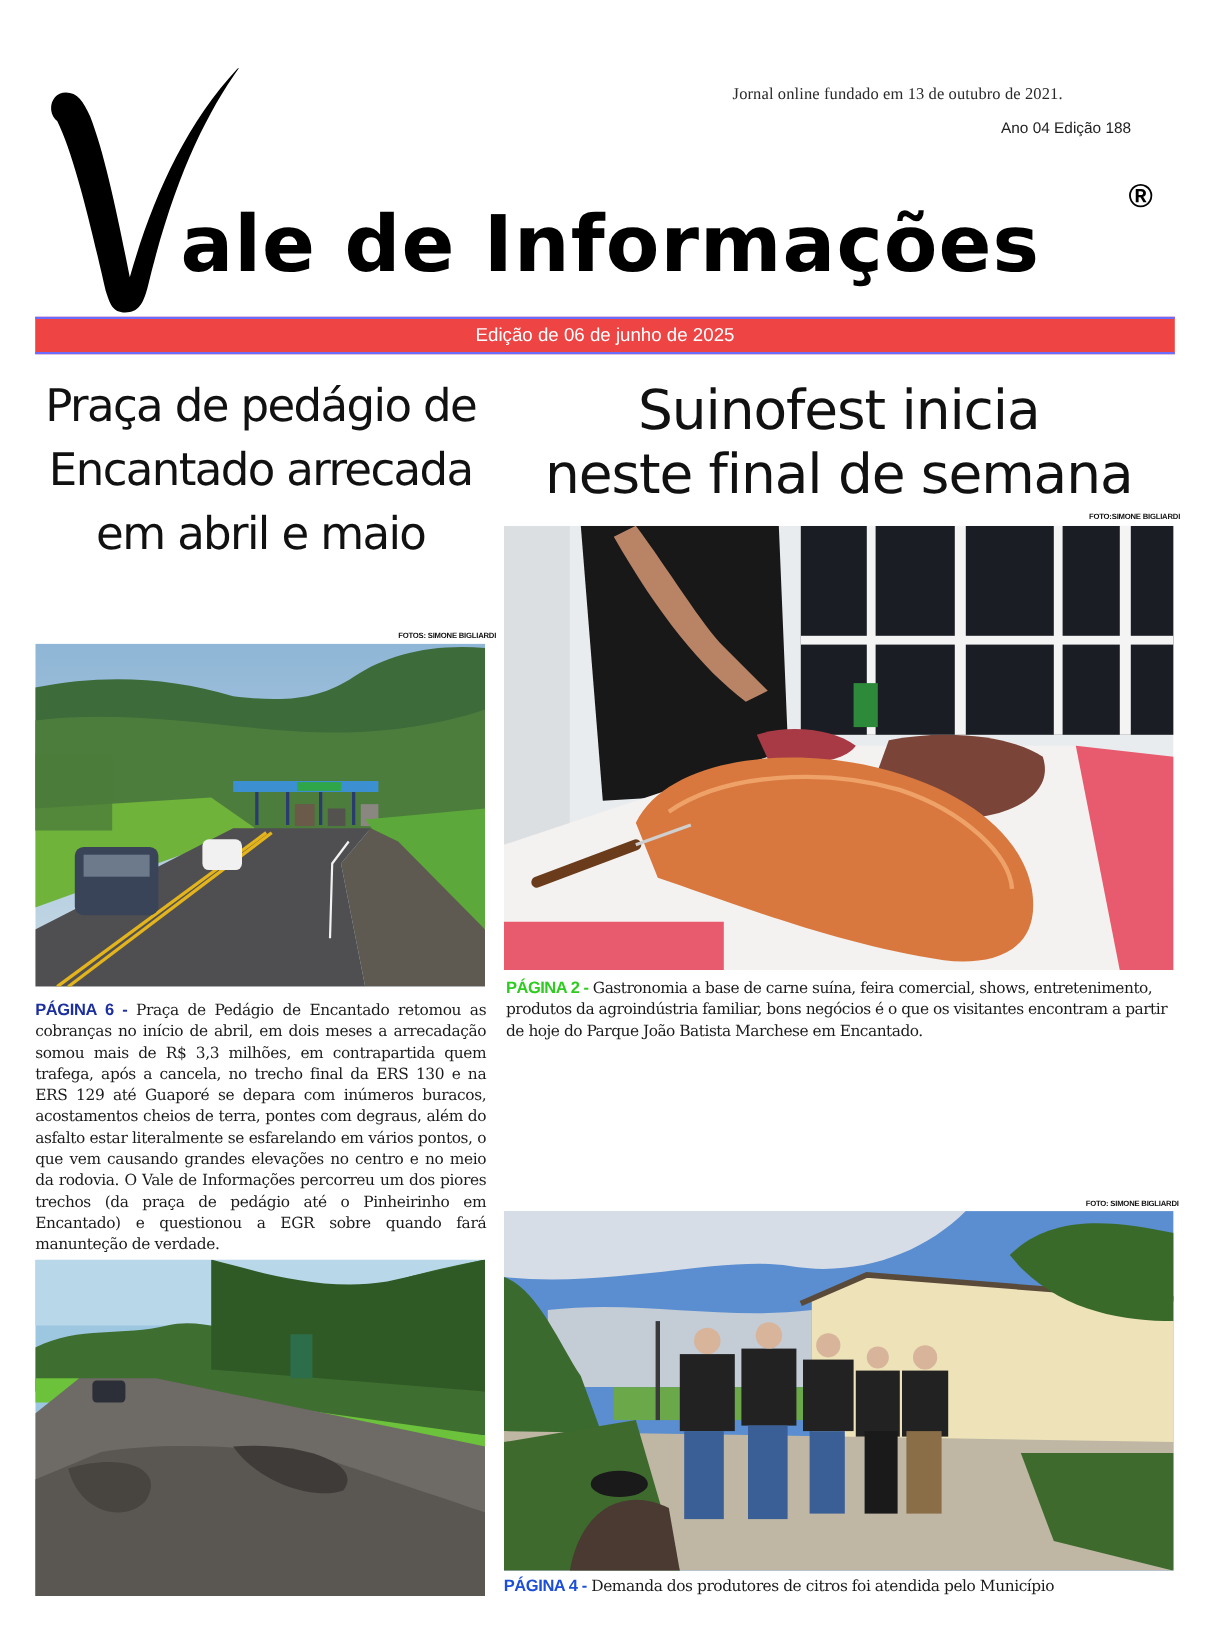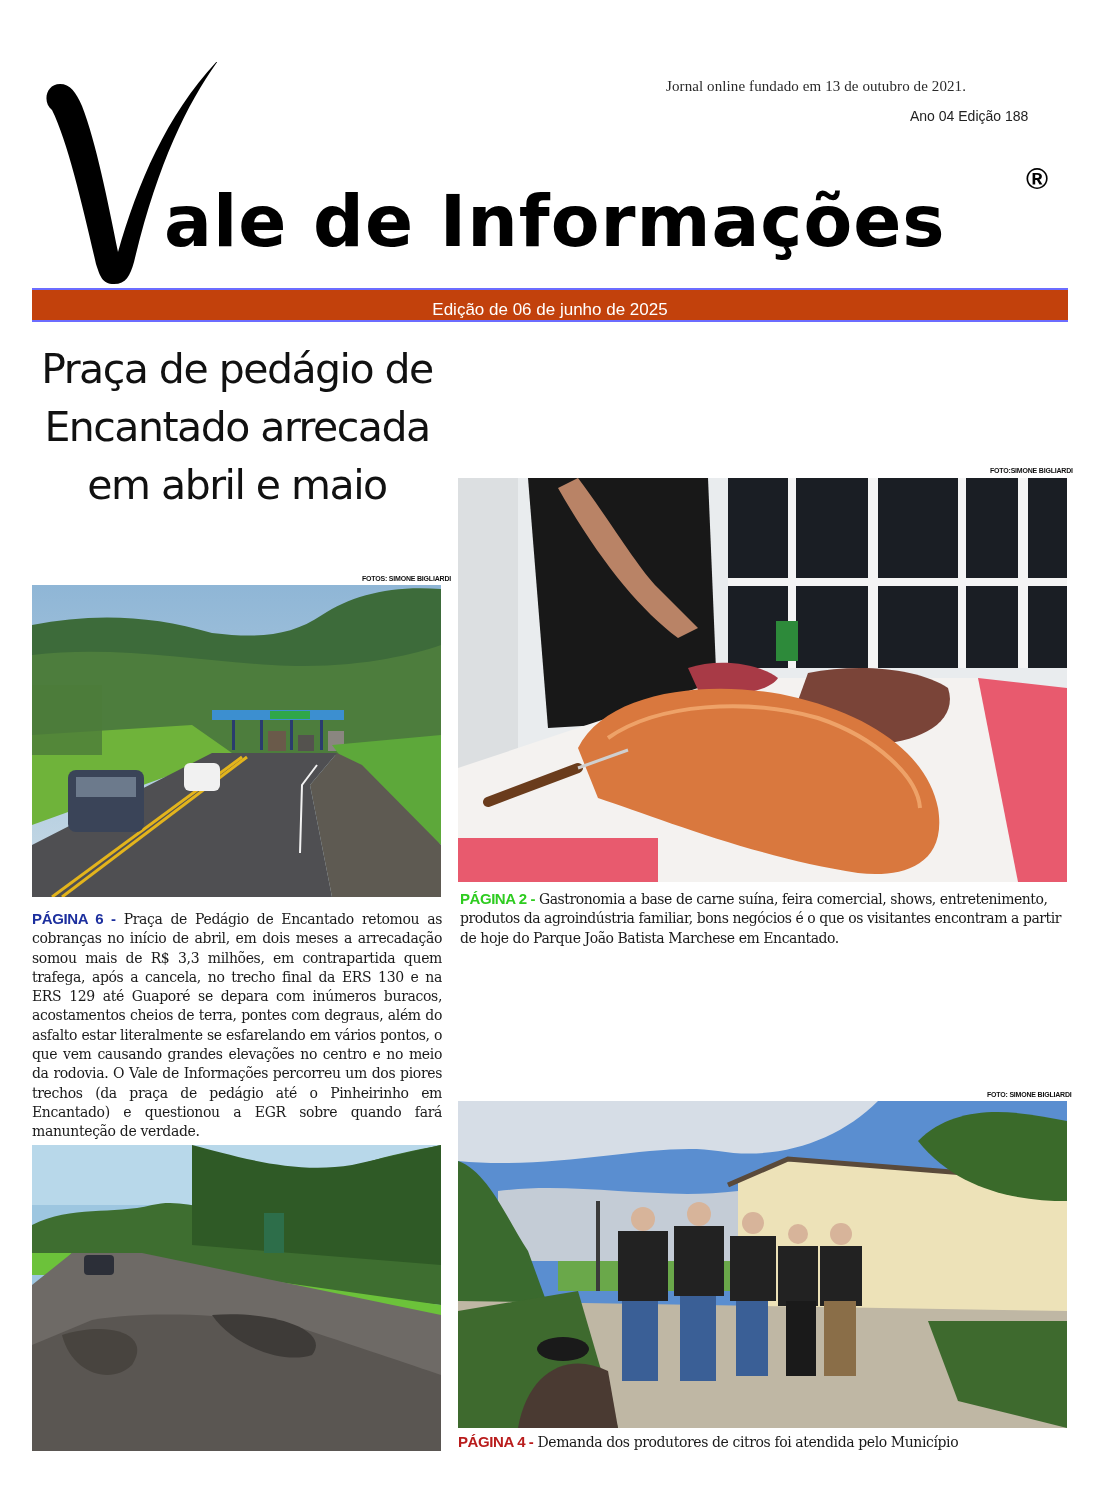--- a/index.html
+++ b/index.html
@@ -8,21 +8,21 @@
 
   .abs { position:absolute; }
 
   
   .tagline { left:666px; top:78px; font-family:"Liberation Serif", serif; font-size:15px; color:#2a2a2a; letter-spacing:0.1px; }
   .edition-no { left:910px; top:108px; font-family:"Liberation Sans", sans-serif; font-size:14px; color:#222; }
   .logo-v { left:38px; top:62px; width:190px; height:230px; }
   .logo-text { left:128px; top:186px; font-family:"DejaVu Sans", sans-serif; font-weight:bold; font-size:71px; line-height:1; letter-spacing:1px; color:#000; white-space:nowrap;margin-left:36px; }
   .registered { left:1026px; top:162px; font-size:30px; font-weight:bold; color:#000; }
 
-  .date-bar { left:32px; top:288px; width:1036px; height:34px; background:#c2410c; border-top:2px solid #6c6cff; border-bottom:2px solid #6c6cff; display:flex; align-items:flex-end; justify-content:center; }
+  .date-bar { left:32px; top:288px; width:1036px; height:34px; background:#ef4444; border-top:2px solid #6c6cff; border-bottom:2px solid #6c6cff; display:flex; align-items:center; justify-content:center; }
   .date-bar span { color:#ffffff; font-size:17px; font-family:"Liberation Sans", sans-serif; }
 
   
   .headline { font-family:"DejaVu Sans", sans-serif; color:#111; text-align:center; font-weight:normal; }
   .h-left { left:24px; top:340px; width:426px; font-size:41px; line-height:58px; letter-spacing:-1.5px; }
   .h-right-top { left:455px; top:344px; width:615px; font-size:50px; line-height:58px; letter-spacing:-1px; }
   .h-right-mid { left:455px; top:970px; width:615px; font-size:46px; line-height:56px; letter-spacing:-1.5px; }
 
   .credit { font-size:7px; font-weight:bold; color:#111; font-family:"Liberation Sans", sans-serif; letter-spacing:-0.2px; }
   .credit-1 { left:362px; top:575px; }
@@ -38,21 +38,21 @@
   .p-people { left:458px; top:1101px; width:609px; height:327px; }
 
   
   .caption { font-family:"DejaVu Serif", serif; font-size:14px; line-height:19.3px; color:#1a1a1a; }
   .caption .lead { font-family:"Liberation Sans", sans-serif; font-weight:bold; font-size:15px; }
   .cap-left { left:32px; top:909px; width:410px; text-align:justify; letter-spacing:-0.35px; }
   .cap-left .lead { color:#1c2f9e; }
   .cap-right { left:460px; top:889px; width:610px; letter-spacing:-0.45px; }
   .cap-right .lead { color:#2ecc20; }
   .cap-bottom { left:458px; top:1432px; width:612px; letter-spacing:-0.4px; }
-  .cap-bottom .lead { color:#b91c1c; }
+  .cap-bottom .lead { color:#1d4ed8; }
 </style>
 </head>
 <body>
 
 <div class="abs tagline">Jornal online fundado em 13 de outubro de 2021.</div>
 <div class="abs edition-no">Ano 04 Edição 188</div>
 
 <svg class="abs logo-v" viewBox="0 0 190 230">
   <path d="M14,48 C4,40 8,22 22,22 C32,22 38,30 44,44 C58,80 70,140 80,190 C100,120 130,50 182,-4 C150,40 120,100 96,200 C92,214 88,222 76,222 C64,222 62,214 58,202 C46,150 30,80 14,48 Z" fill="#000"></path>
 </svg>
@@ -117,20 +117,22 @@
     <rect x="232" y="68" width="20" height="40" fill="#2d6e4a"></rect>
     <path d="M0,140 L40,108 L110,108 L409,170 L409,306 L0,306 Z" fill="#6e6a66"></path>
     <path d="M60,175 C120,165 200,170 260,180 C320,200 380,220 409,230 L409,306 L0,306 L0,200 Z" fill="#5a5652"></path>
     <path d="M30,190 C80,175 120,190 100,220 C80,240 40,230 30,190 Z" fill="#48443f"></path>
     <path d="M180,170 C240,165 300,185 280,210 C250,220 200,200 180,170 Z" fill="#3e3b38"></path>
     <rect x="52" y="110" width="30" height="20" rx="4" fill="#2c2f38"></rect>
   </svg>
 </div>
 
 <h1 class="abs headline h-right-top">
+  <div>Suinofest  inicia</div>
+  <div>neste final de semana</div>
 </h1>
 <div class="abs credit credit-2">FOTO:SIMONE BIGLIARDI</div>
 
 <div class="abs photo p-pork" title="Porco assado sendo cortado sobre mesa com toalha xadrez vermelha">
   <svg viewBox="0 0 609 404" preserveAspectRatio="none">
     <rect width="609" height="404" fill="#e9ecee"></rect>
     <rect x="270" y="0" width="339" height="190" fill="#1a1e24"></rect>
     <rect x="330" y="0" width="8" height="190" fill="#f4f4f4"></rect>
       <rect x="410" y="0" width="10" height="190" fill="#f4f4f4"></rect>
       <rect x="500" y="0" width="8" height="190" fill="#f4f4f4"></rect>

